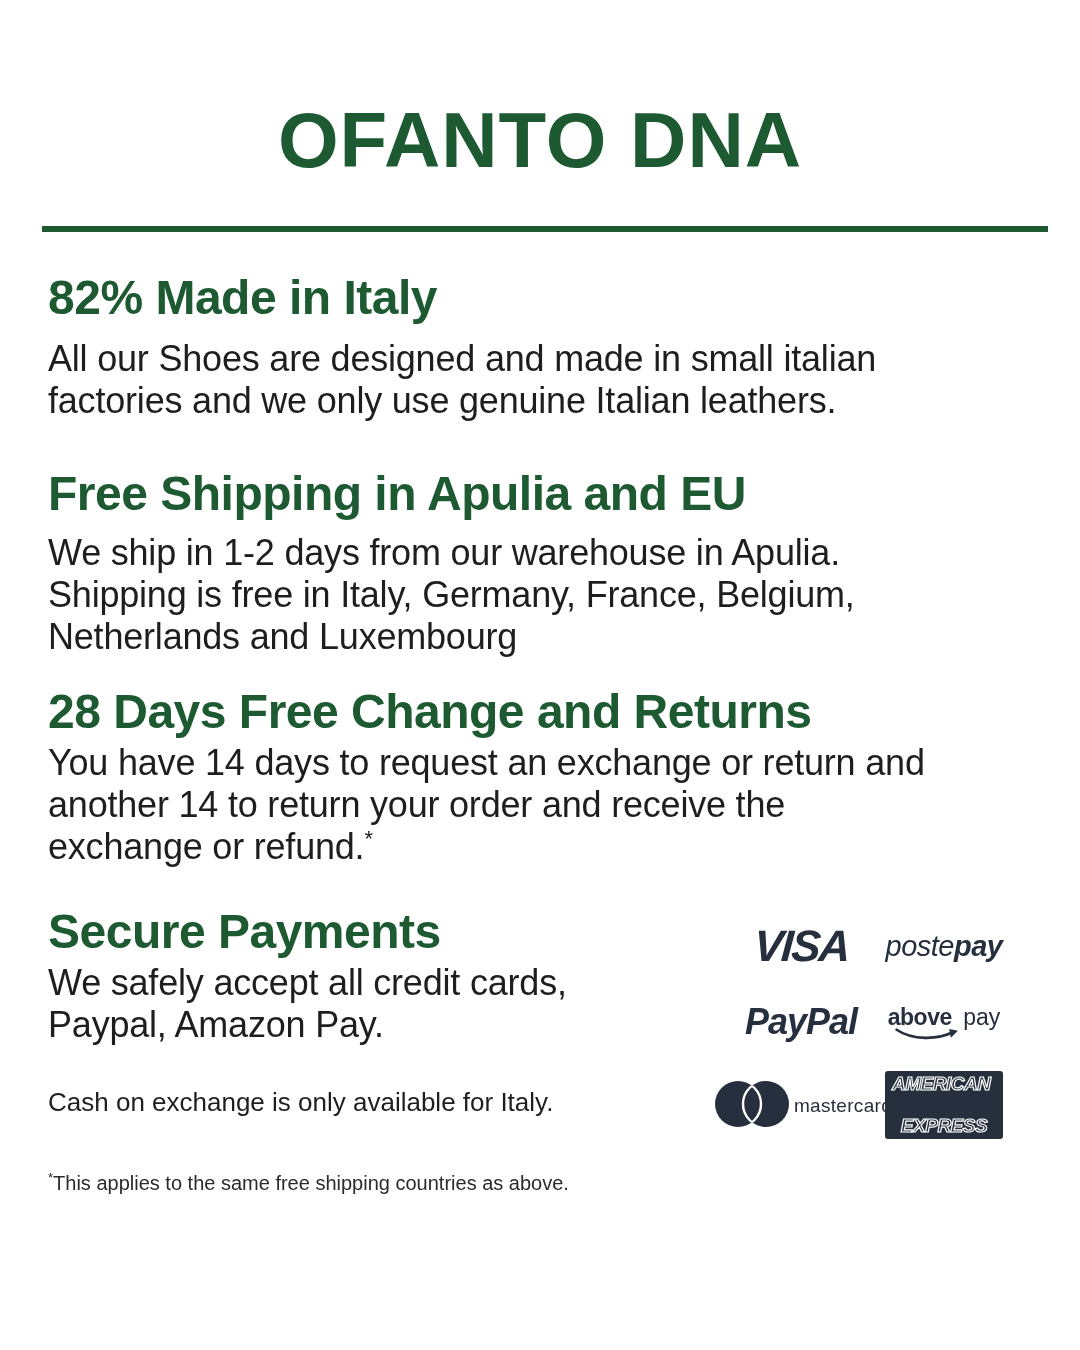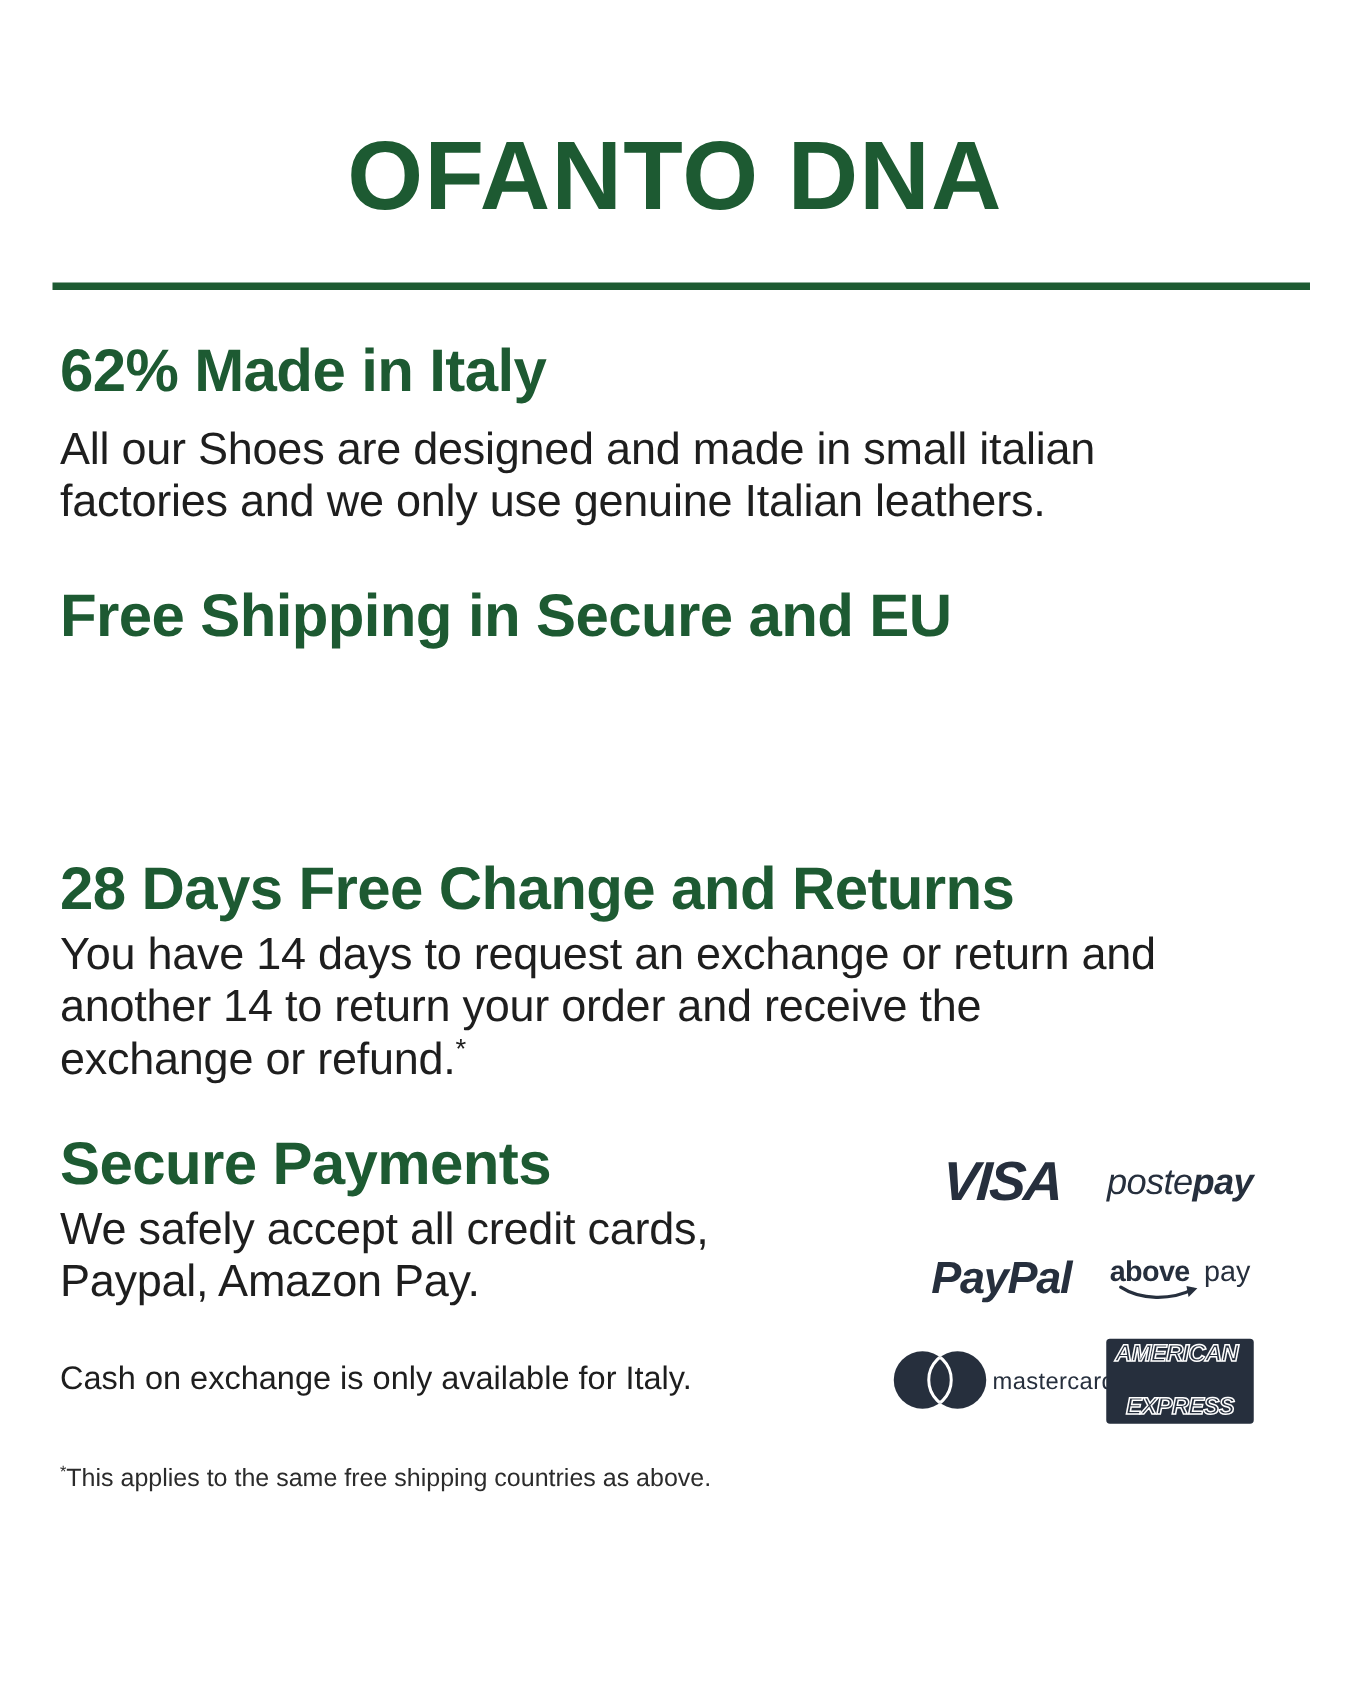--- a/index.html
+++ b/index.html
@@ -156,25 +156,28 @@
   .amex-l2{text-align:center;margin-top:1px;}
 </style>
 </head>
 <body>
 
 <div class="page">
 
   <h1 class="page-title">OFANTO DNA</h1>
   <div class="divider"></div>
 
-  <h2 class="sec-heading h1">62% Made in Italy</h2>
+  <h2 class="sec-heading h1">82% Made in Italy</h2>
   <p class="sec-body b1">All our Shoes are designed and made in small italian
 factories and we only use genuine Italian leathers.</p>
 
-  <h2 class="sec-heading h2">Free Shipping in Secure and EU</h2>
+  <h2 class="sec-heading h2">Free Shipping in Apulia and EU</h2>
+  <p class="sec-body b2">We ship in 1-2 days from our warehouse in Apulia.
+Shipping is free in Italy, Germany, France, Belgium,
+Netherlands and Luxembourg</p>
 
   <h2 class="sec-heading h3">28 Days Free Change and Returns</h2>
   <p class="sec-body b3"><span>You have 14 days to request an exchange or return and
 another 14 to return your order and receive the
 exchange or refund.</span><sup>*</sup></p>
 
   <h2 class="sec-heading h4">Secure Payments</h2>
   <p class="sec-body b4">We safely accept all credit cards,
 Paypal, Amazon Pay.</p>
   <p class="note">Cash on exchange is only available for Italy.</p>

